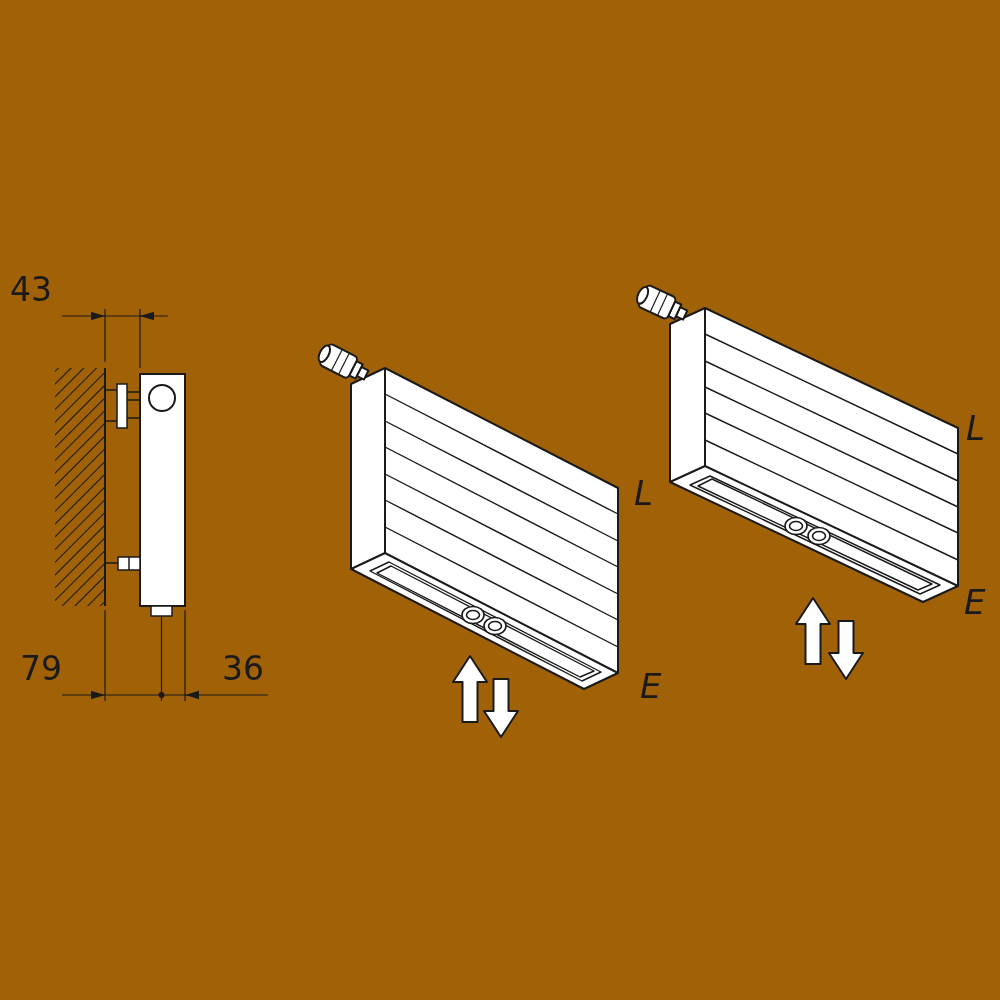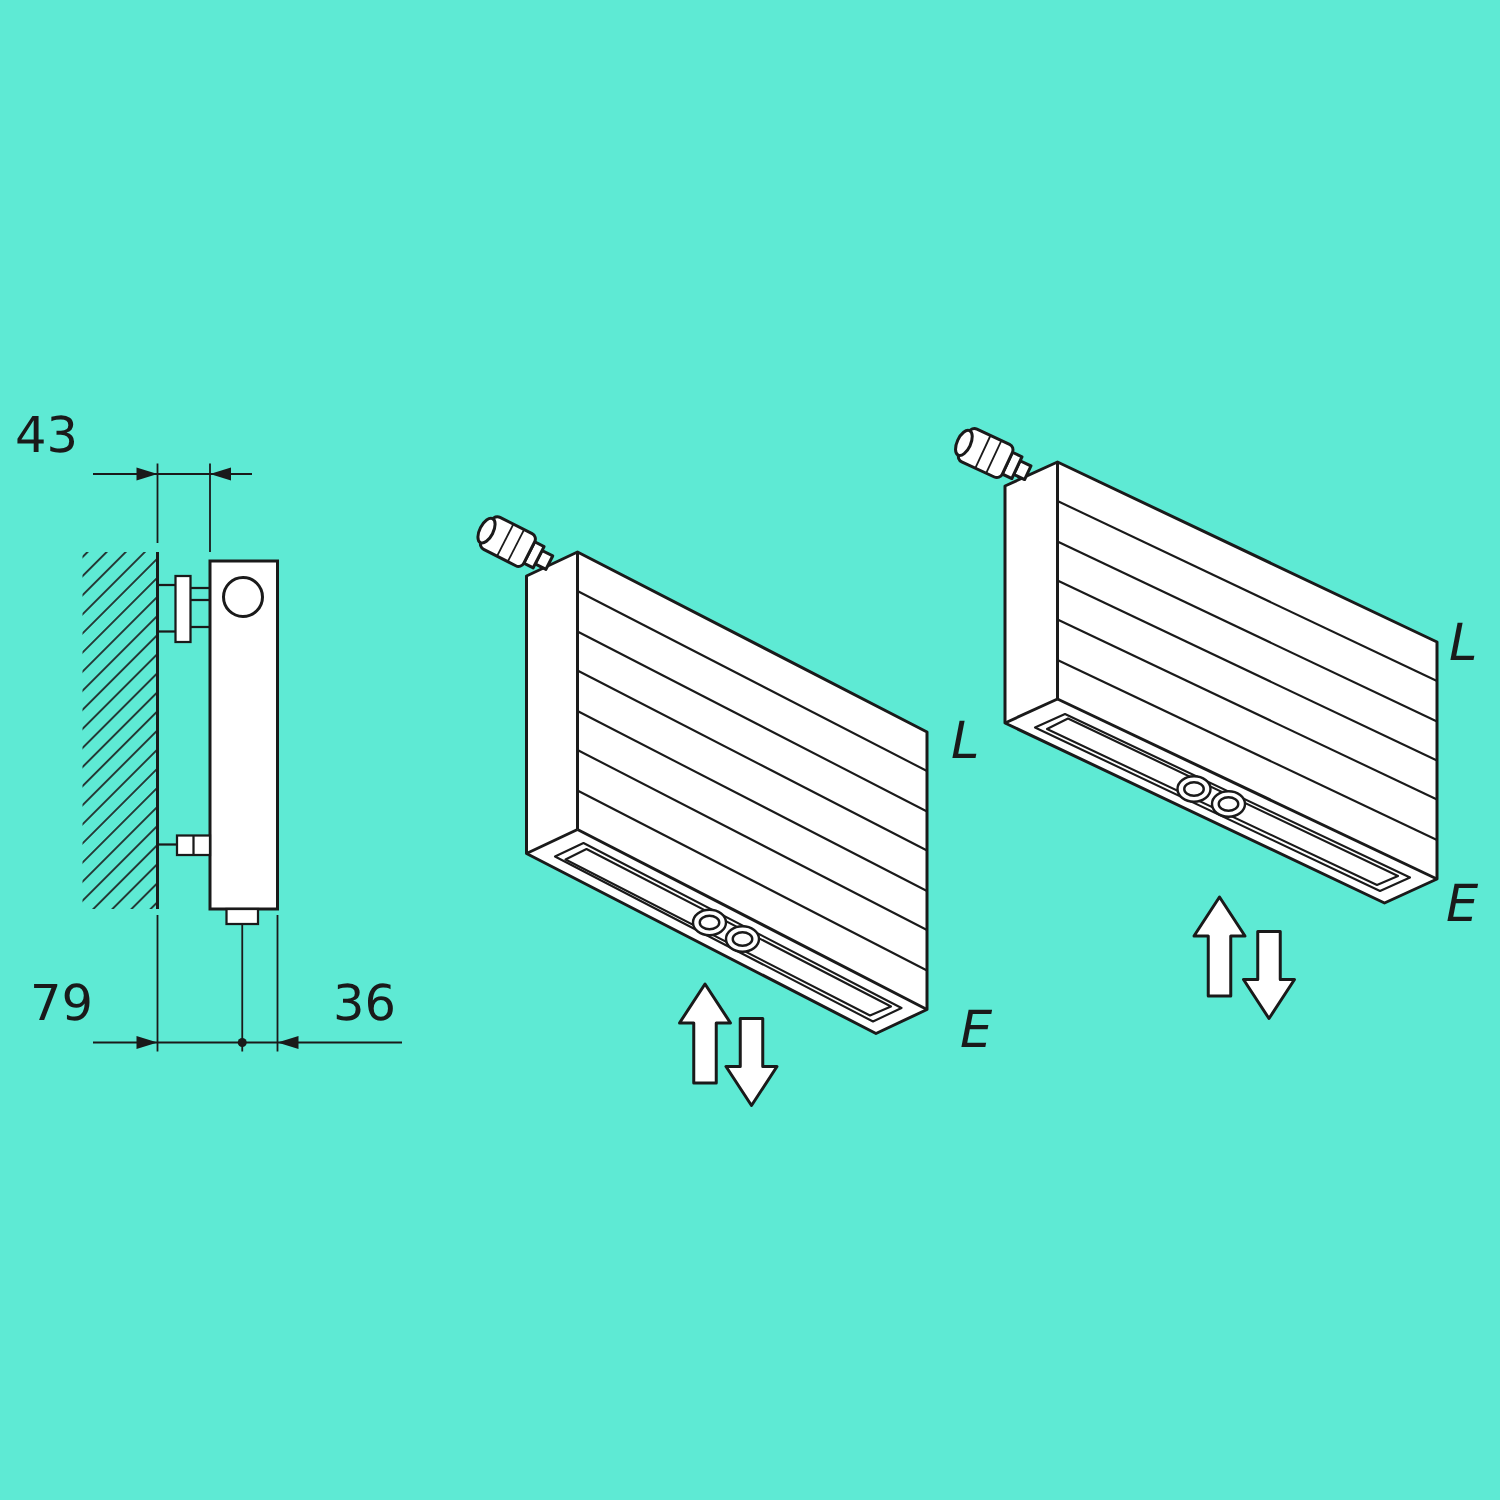--- a/index.html
+++ b/index.html
@@ -1,16 +1,16 @@
 <!DOCTYPE html>
 <html><head>
 <meta charset="utf-8">
 <style>
   html,body{margin:0;padding:0;background:#ffffff;}
-  .canvas{position:relative;width:1000px;height:1000px;background:#5eead4;overflow:hidden;}
+  .canvas{position:relative;width:1000px;height:1000px;background:#a16207;overflow:hidden;}
   svg{position:absolute;left:0;top:0;}
   .dim{font-family:"DejaVu Sans",sans-serif;font-size:33px;fill:#1a1a1a;stroke:none;}
   .lbl{font-family:"DejaVu Sans",sans-serif;font-style:italic;font-size:34px;fill:#1a1a1a;stroke:none;}
 </style>
 </head>
 <body>
 
 <div class="canvas">
 <svg viewBox="0 0 1000 1000" width="1000" height="1000">
   <defs>

